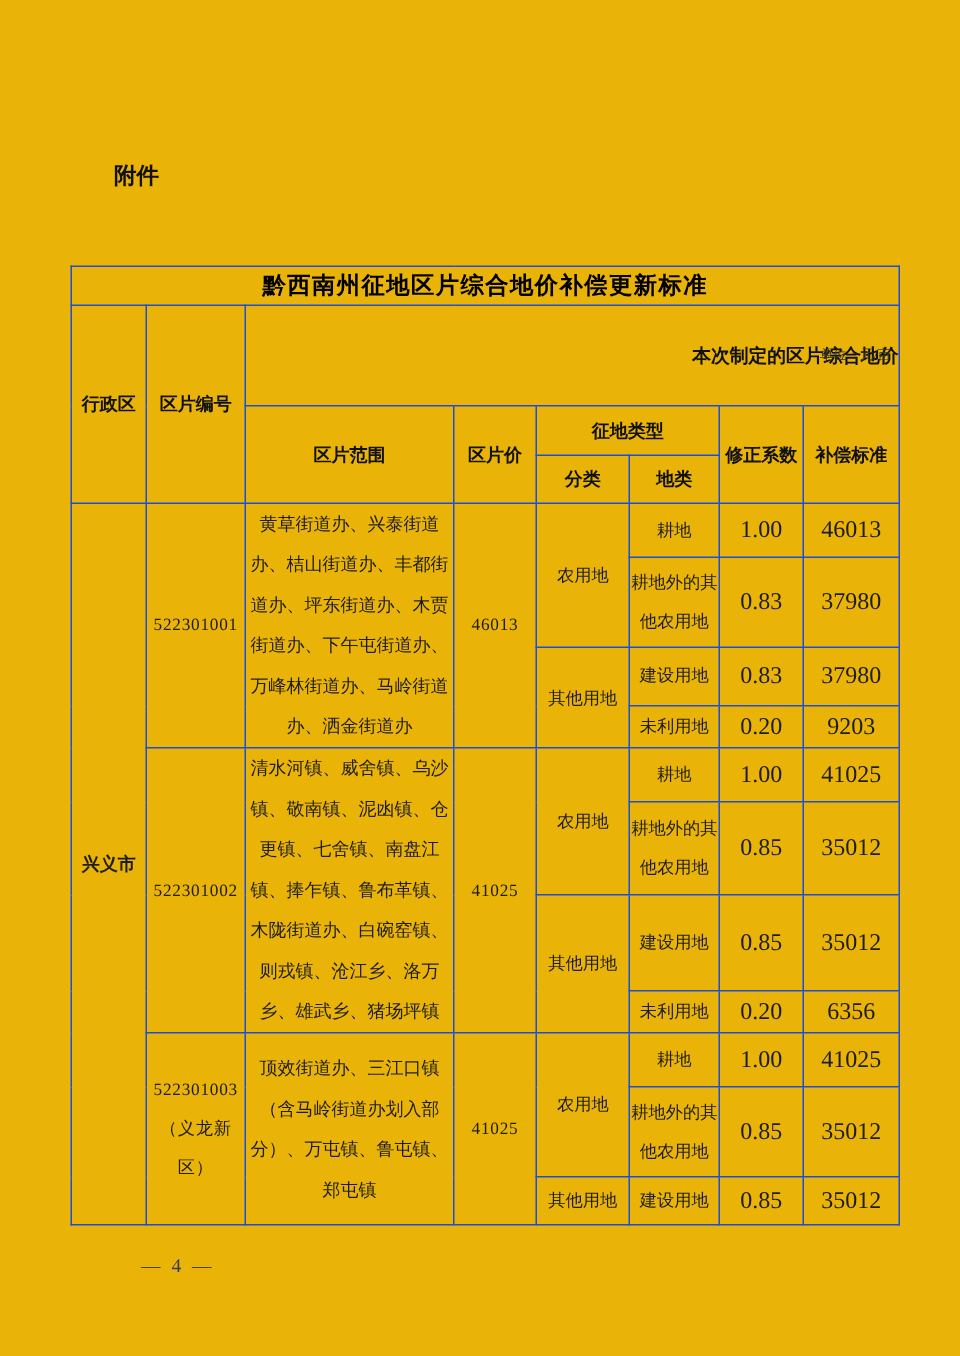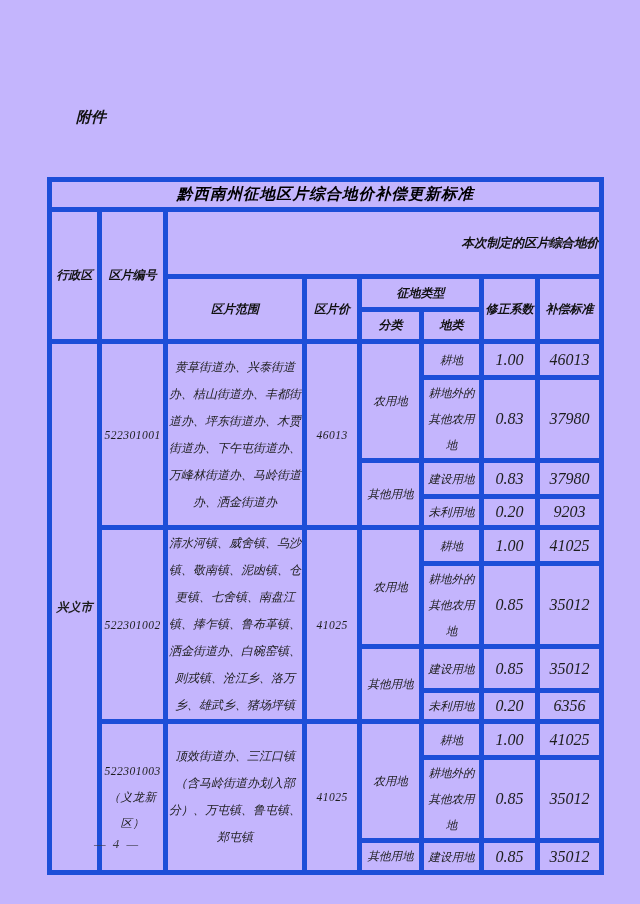--- a/index.html
+++ b/index.html
@@ -1,44 +1,43 @@
 <!DOCTYPE html>
 <html><head>
 <meta charset="utf-8">
 <style>
   html, body { margin: 0; padding: 0; background: #ffffff; }
   .page {
     position: relative;
     width: 640px;
     height: 904px;
-    background: #c4b5fd;
+    background: #eab308;
     font-family: "Liberation Serif", "DejaVu Serif", serif;
     color: #1d1d1d;
     overflow: hidden;
-    font-style: italic;
   }
   .attachment {
     position: absolute;
     left: 76px;
     top: 108px;
     font-family: "Liberation Sans", "DejaVu Sans", sans-serif;
     font-weight: bold;
     font-size: 15px;
     color: #111;
   }
   table.doc-table {
     position: absolute;
     left: 47px;
     top: 177px;
     width: 552px;
     border-collapse: collapse;
     table-layout: fixed;
   }
   table.doc-table td {
-    border: 5px solid #1d4ed8;
+    border: 1px solid #1d4ed8;
     text-align: center;
     vertical-align: middle;
     padding: 0;
     overflow: hidden;
   }
   .title-cell {
     height: 25px;
     font-family: "Liberation Serif", "DejaVu Serif", serif;
     font-weight: bold;
     font-size: 15.5px;
@@ -175,21 +174,21 @@
       <td class="lt-cell">未利用地</td>
       <td class="num-cell">0.20</td>
       <td class="num-cell">9203</td>
     </tr>
 
     <tr class="h36">
       <td rowspan="4" class="code-cell">
         <div>522301002</div>
         <div></div>
       </td>
-      <td rowspan="4" class="scope-cell">清水河镇、威舍镇、乌沙镇、敬南镇、泥凼镇、仓更镇、七舍镇、南盘江镇、捧乍镇、鲁布革镇、洒金街道办、白碗窑镇、则戎镇、沧江乡、洛万乡、雄武乡、猪场坪镇</td>
+      <td rowspan="4" class="scope-cell">清水河镇、威舍镇、乌沙镇、敬南镇、泥凼镇、仓更镇、七舍镇、南盘江镇、捧乍镇、鲁布革镇、木陇街道办、白碗窑镇、则戎镇、沧江乡、洛万乡、雄武乡、猪场坪镇</td>
       <td rowspan="4" class="price-cell">41025</td>
       <td rowspan="2" class="cls-cell">农用地</td>
       <td class="lt-cell">耕地</td>
       <td class="num-cell">1.00</td>
       <td class="num-cell">41025</td>
     </tr>
     <tr class="h62">
       <td class="lt-cell">耕地外的其他农用地</td>
       <td class="num-cell">0.85</td>
       <td class="num-cell">35012</td>

